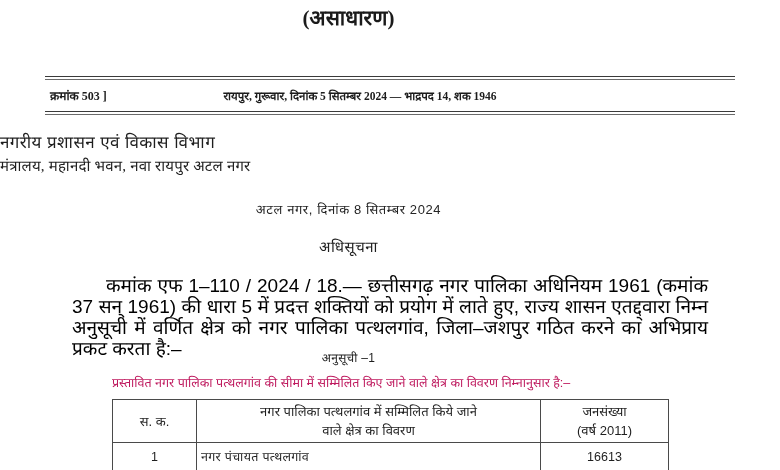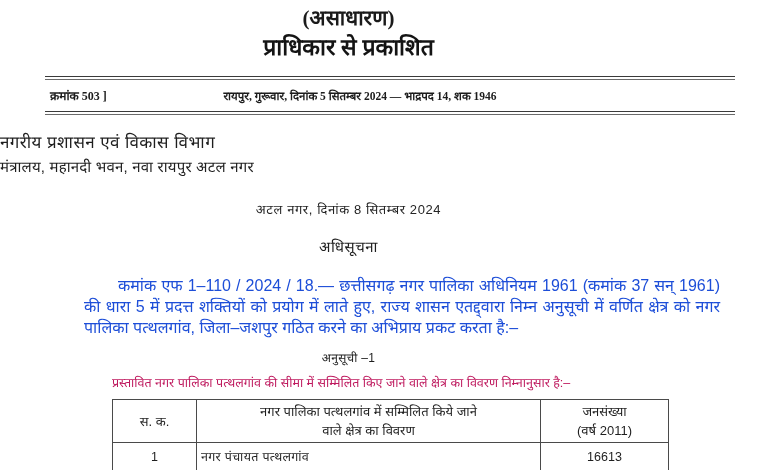--- a/index.html
+++ b/index.html
@@ -107,21 +107,21 @@
     text-align: left;
   }
   .dept-name {
     font-family: "Liberation Sans", "DejaVu Sans", sans-serif;
     font-size: 17px;
     line-height: 24px;
     color: #1e1e1e;
     letter-spacing: 0.4px;
   }
   .dept-address {
-    font-family: Liberation Sans, sans-serif;
+    font-family: Liberation Serif, serif;
     font-size: 15px;
     line-height: 23px;
     color: #1e1e1e;
     letter-spacing: 0.2px;
   }
 
   .place-date {
     position: absolute;
     left: 0;
     right: 0;
@@ -143,27 +143,27 @@
     font-family: "Liberation Sans", "DejaVu Sans", sans-serif;
     font-size: 15px;
     line-height: 22px;
     color: #1e1e1e;
     letter-spacing: 0.5px;
   }
 
   
   .body-para {
     position: absolute;
-    left: 84px;
+    left: 72px;
     top: 275px;
     width: 636px;
     font-family: "Liberation Sans", "DejaVu Sans", sans-serif;
-    font-size: 16px;
+    font-size: 19px;
     line-height: 21px;
-    color: #1d4ed8;
+    color: #000000;
     text-align: justify;
     text-justify: inter-word;
   }
   .body-para .indent { display: inline-block; width: 34px; }
 
   .schedule-title {
     position: absolute;
     left: 0;
     right: 0;
     top: 347px;
@@ -229,21 +229,20 @@
   th .th-l1 { display: block; }
   th .th-l2 { display: block; }
 </style>
 </head>
 <body>
 
 <div class="page">
 
   <div class="masthead">
     <div class="masthead-line1">(असाधारण)</div>
-    <div class="masthead-line2">प्राधिकार से प्रकाशित</div>
   </div>
 
   <div class="rule-block rule-top">
     <div class="rule-thick"></div>
     <div class="rule-gap"></div>
     <div class="rule-thin"></div>
   </div>
 
   <div class="issue-row">
     <div class="issue-number">क्रमांक 503 ]</div>

